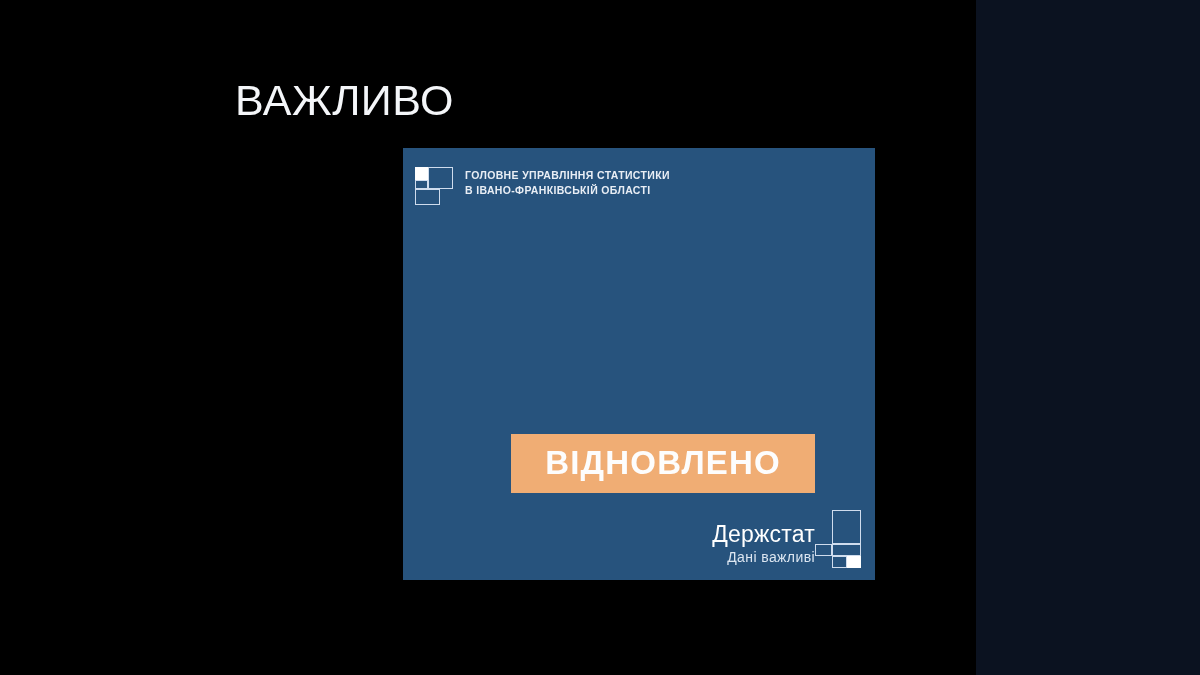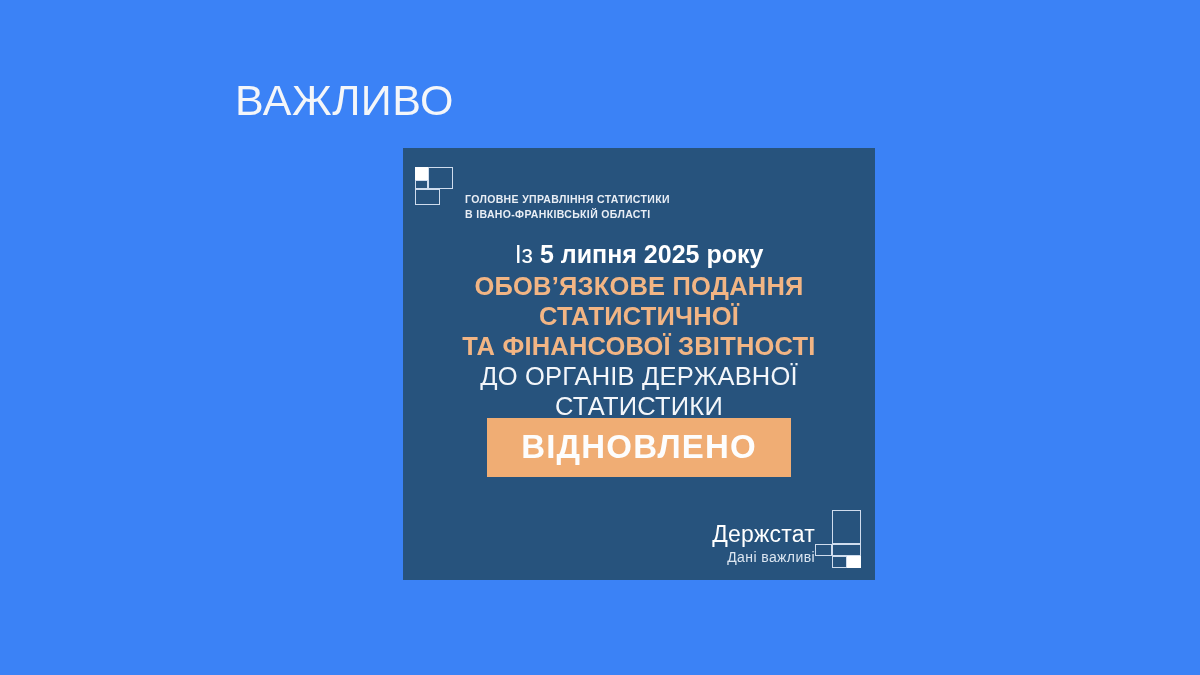--- a/index.html
+++ b/index.html
@@ -10,27 +10,27 @@
   body {
     width: 1200px;
     height: 675px;
     overflow: hidden;
     font-family: "Liberation Sans", "DejaVu Sans", sans-serif;
     background: #0b1220;
   }
 
   .slide {
     position: relative;
-    width: 1200px;
+    width: 976px;
     height: 675px;
     box-sizing: border-box;
     background:
       radial-gradient(ellipse 1400px 900px at 8% -14%, #0d1016 0%, rgba(13,16,22,0.88) 22%, rgba(14,24,48,0.45) 46%, rgba(14,30,70,0.0) 68%),
       linear-gradient(150deg, #0e1524 0%, #101c36 22%, #112palette 22%, #11244f 42%, #0e2c73 66%, #093090 85%, #0a329a 100%);
-    background-color: #3b82f6;
+    background-color: #000000;
     overflow: hidden;
   }
 
   
   .slide-title {
     position: absolute;
     left: 235px;
     top: 78px;
     font-size: 43px;
     line-height: 1.05;
@@ -85,21 +85,20 @@
 
   .gus-text {
     margin-left: 12px;
     padding-top: 2px;
     font-size: 10.5px;
     font-weight: 700;
     letter-spacing: 0.35px;
     line-height: 1.45;
     color: #e9eef5;
     text-transform: uppercase;
-    margin-top: 24px;
   }
   .gus-text div { white-space: nowrap; }
 
   
   .message {
     position: absolute;
     left: 0;
     top: 92px;
     width: 100%;
     text-align: center;
@@ -131,24 +130,25 @@
     font-weight: 400;
     color: #f3f6fa;
     text-transform: uppercase;
     letter-spacing: 0.2px;
   }
 
   
   .cta-wrap {
     position: absolute;
     left: 0;
-    top: 270px;
+    top: 286px;
     width: 100%;
     display: flex;
     justify-content: center;
+    padding-left: 24px;
   }
   .cta {
     background: #f0ad74;
     color: #fdfdfd;
     font-size: 33px;
     font-weight: 700;
     letter-spacing: 1.2px;
     padding: 12px 34px 14px 34px;
     line-height: 1;
     white-space: nowrap;
@@ -219,30 +219,20 @@
           <i class="c-tr"></i>
           <i class="c-ml"></i>
           <i class="c-b"></i>
       </span>
       <div class="gus-text">
         <div>ГОЛОВНЕ УПРАВЛІННЯ СТАТИСТИКИ</div>
         <div>В ІВАНО-ФРАНКІВСЬКІЙ ОБЛАСТІ</div>
       </div>
     </div>
 
-    <div class="message">
-
-      <span class="msg-line msg-date"><span>Із </span><b>5 липня 2025 року</b></span>
-
-      <span class="msg-line msg-accent">ОБОВ’ЯЗКОВЕ ПОДАННЯ</span>
-      <span class="msg-line msg-accent">СТАТИСТИЧНОЇ</span>
-      <span class="msg-line msg-accent">ТА ФІНАНСОВОЇ ЗВІТНОСТІ</span>
-      <span class="msg-line msg-plain">ДО ОРГАНІВ ДЕРЖАВНОЇ</span>
-      <span class="msg-line msg-plain">СТАТИСТИКИ</span>
-    </div>
 
     <div class="cta-wrap">
       <button class="cta">ВІДНОВЛЕНО</button>
     </div>
 
     <div class="brand">
       <div class="brand-words">
         <div class="brand-name">Держстат</div>
         <div class="brand-tag">Дані важливі</div>
       </div>

